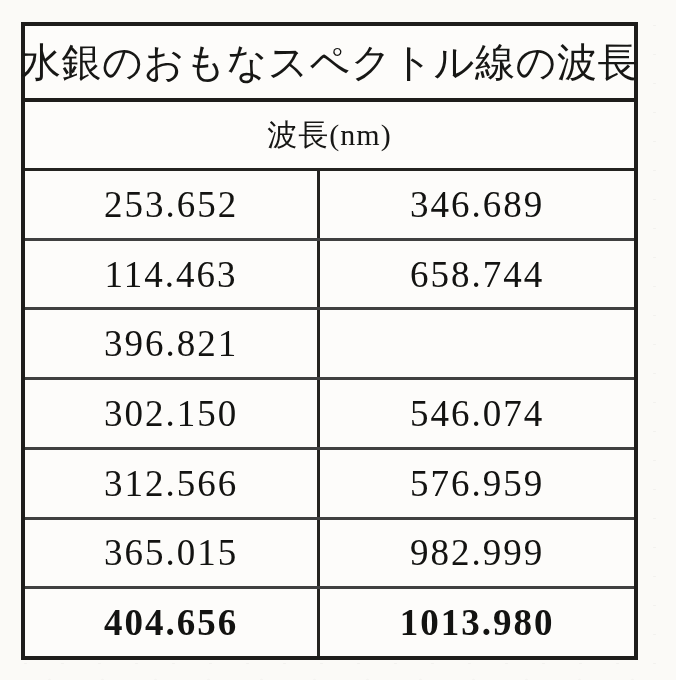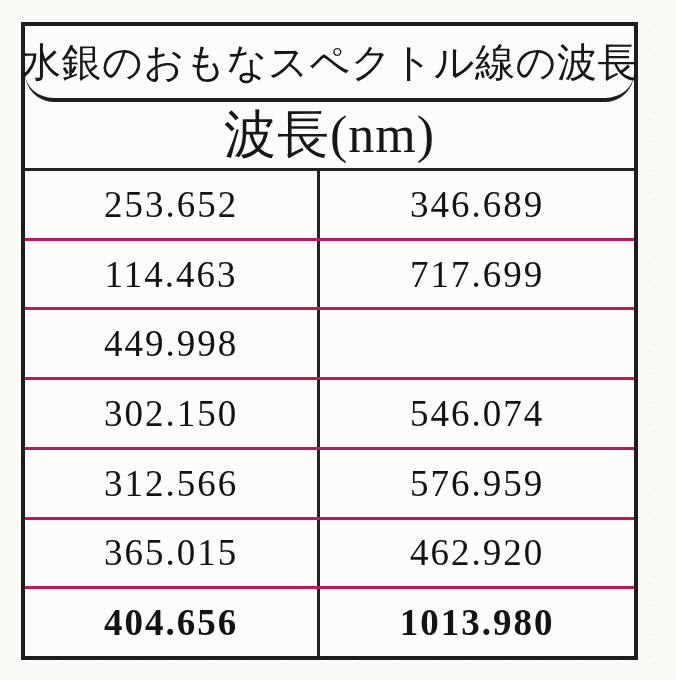--- a/index.html
+++ b/index.html
@@ -35,42 +35,41 @@
   .title-row {
     height: 72px;
     flex: 0 0 72px;
     border-bottom: 4px solid #1e1d1b;
     display: flex;
     align-items: center;
     justify-content: center;
     font-size: 40px;
     letter-spacing: 0.5px;
     white-space: nowrap;
-    border-radius: 29px;
   }
   .header-row {
     height: 66px;
     flex: 0 0 66px;
     border-bottom: 3px solid #242320;
     display: flex;
     align-items: center;
     justify-content: center;
-    font-size: 52px;
+    font-size: 30px;
     letter-spacing: 1px;
     white-space: nowrap;
   }
   .data-grid {
     flex: 1 1 auto;
     display: flex;
     flex-direction: column;
   }
   .data-row {
     flex: 1 1 0;
     display: flex;
-    border-bottom: 3px solid #be185d;
+    border-bottom: 3px solid #404040;
   }
   .data-row:last-child {
     border-bottom: none;
     font-weight: bold;
   }
   .cell {
     display: flex;
     align-items: center;
     justify-content: center;
     font-size: 37px;
@@ -97,40 +96,40 @@
 
   <div class="data-grid">
 
     <div class="data-row">
       <div class="cell cell-left">253.652</div>
       <div class="cell cell-right">346.689</div>
     </div>
 
     <div class="data-row">
       <div class="cell cell-left">114.463</div>
-      <div class="cell cell-right">717.699</div>
+      <div class="cell cell-right">658.744</div>
     </div>
 
     <div class="data-row">
-      <div class="cell cell-left">449.998</div>
+      <div class="cell cell-left">396.821</div>
     </div>
 
     <div class="data-row">
       <div class="cell cell-left">302.150</div>
       <div class="cell cell-right">546.074</div>
     </div>
 
     <div class="data-row">
       <div class="cell cell-left">312.566</div>
       <div class="cell cell-right">576.959</div>
     </div>
 
     <div class="data-row">
       <div class="cell cell-left">365.015</div>
-      <div class="cell cell-right">462.920</div>
+      <div class="cell cell-right">982.999</div>
     </div>
 
     <div class="data-row">
       <div class="cell cell-left">404.656</div>
       <div class="cell cell-right">1013.980</div>
     </div>
 
   </div>
 </div>
 

